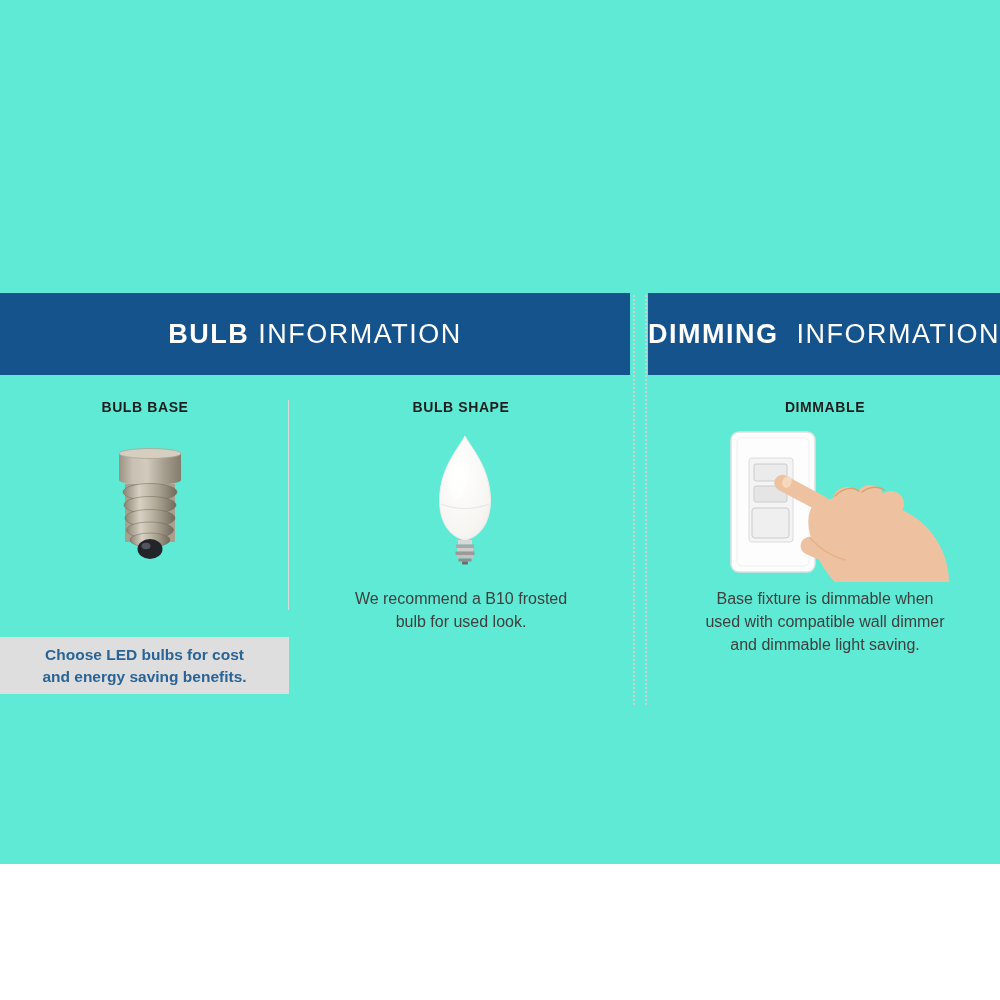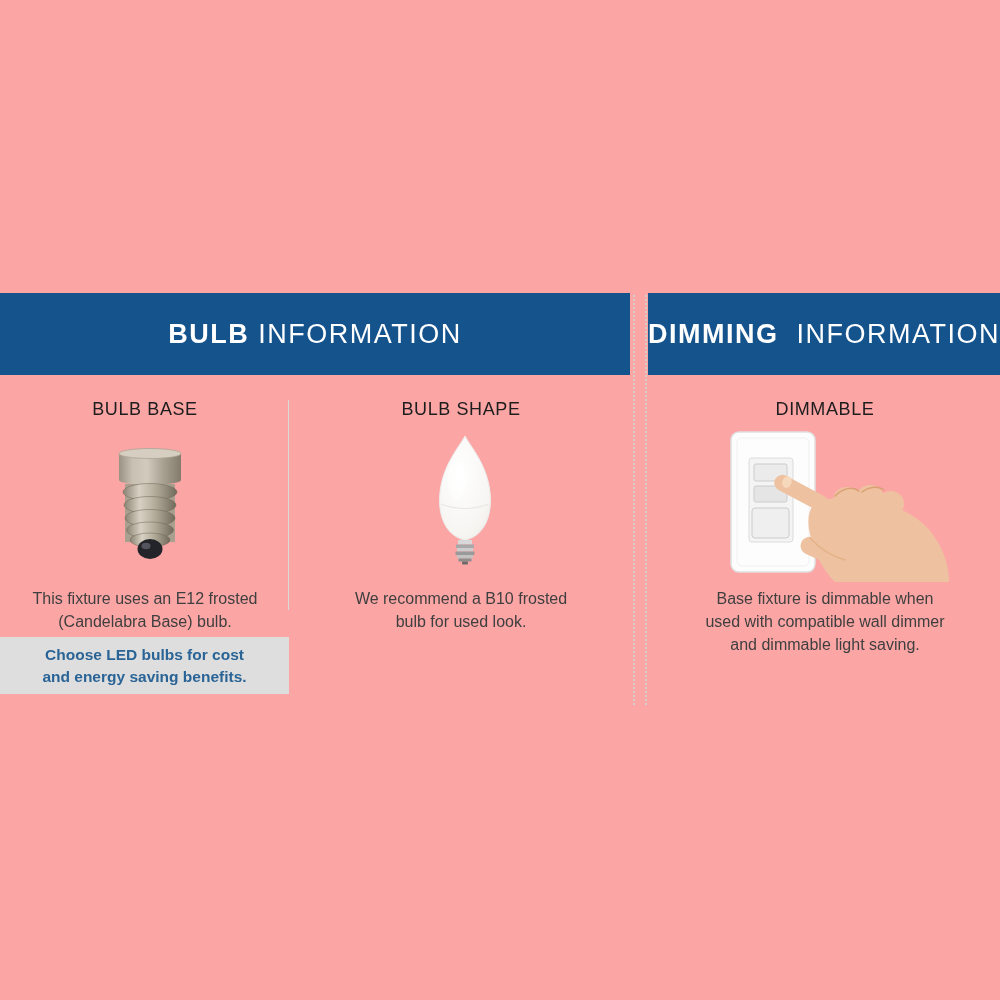--- a/index.html
+++ b/index.html
@@ -1,17 +1,17 @@
 <!DOCTYPE html>
 <html><head>
 <meta charset="utf-8">
 <style>
   html,body{margin:0;padding:0;background:#ffffff;}
   .canvas{
-    position:relative;width:1000px;height:1000px;background:#fca5a5;overflow:hidden;
+    position:relative;width:1000px;height:864px;background:#5eead4;overflow:hidden;
     font-family:"Liberation Sans", sans-serif;
   }
   
   .bar{
     position:absolute;top:293px;height:82px;background:#15538c;color:#ffffff;
     display:flex;align-items:center;justify-content:center;
     font-size:27px;letter-spacing:1.5px;white-space:nowrap;
   }
   .bar-left{left:0;width:630px;}
   .bar-right{left:648px;width:352px;justify-content:space-between;}
@@ -19,21 +19,21 @@
   .bar .reg{font-weight:400;margin-left:9px;}
   
   .dotline{position:absolute;top:295px;height:410px;width:0;border-left:2px dotted #cfcfcf;}
   .dotline.one{left:633px;}
   .dotline.two{left:645px;}
   
   .colline{position:absolute;left:288px;top:400px;height:210px;width:0;border-left:1px solid #dadada;}
   
   .colhead{
     position:absolute;top:399px;text-align:center;
-    font-size:18px;font-weight:400;letter-spacing:0.6px;color:#1d1d1d;
+    font-size:14px;font-weight:700;letter-spacing:0.6px;color:#1d1d1d;
   }
   .head-base{left:0;width:290px;}
   .head-shape{left:290px;width:342px;}
   .head-dim{left:650px;width:350px;}
   
   .para{
     position:absolute;top:587px;text-align:center;
     font-size:16px;line-height:23px;color:#3f3f3f;
   }
   .para-base{left:0;width:290px;}
@@ -140,24 +140,20 @@
       <ellipse cx="184" cy="84" rx="13" ry="13" fill="#eec2a0"></ellipse>
       <path d="M108,82 C148,70 202,84 224,112 C238,130 242,148 242,162 L128,162 C116,150 108,134 104,118 C100,104 100,92 108,82 Z" fill="#eec2a0"></path>
       <rect x="98" y="114" width="58" height="18" rx="9" fill="#eec2a0" transform="rotate(24 98 114)"></rect>
       <ellipse cx="80" cy="62" rx="4.5" ry="6" fill="#f6d9bd" transform="rotate(22 80 62)"></ellipse>
       <path d="M128,76 C136,68 146,66 152,71" stroke="#d9a173" stroke-width="1.5" fill="none" stroke-linecap="round"></path>
       <path d="M155,72 C163,66 172,66 177,70" stroke="#d9a173" stroke-width="1.5" fill="none" stroke-linecap="round"></path>
       <path d="M103,118 C112,128 124,136 138,140" stroke="#dfab7e" stroke-width="1.5" fill="none" stroke-linecap="round" opacity="0.7"></path>
     </g>
   </svg>
 
-  <div class="para para-base">
-    <span>This fixture uses an E12 frosted</span>
-    <span>(Candelabra Base) bulb.</span>
-  </div>
 
   <div class="para para-shape">
     <span>We recommend a B10 frosted</span>
     <span>bulb for used look.</span>
   </div>
 
   <div class="para para-dim">
     <span>Base fixture is dimmable when</span>
     <span>used with compatible wall dimmer</span>
     <span>and dimmable light saving.</span>

